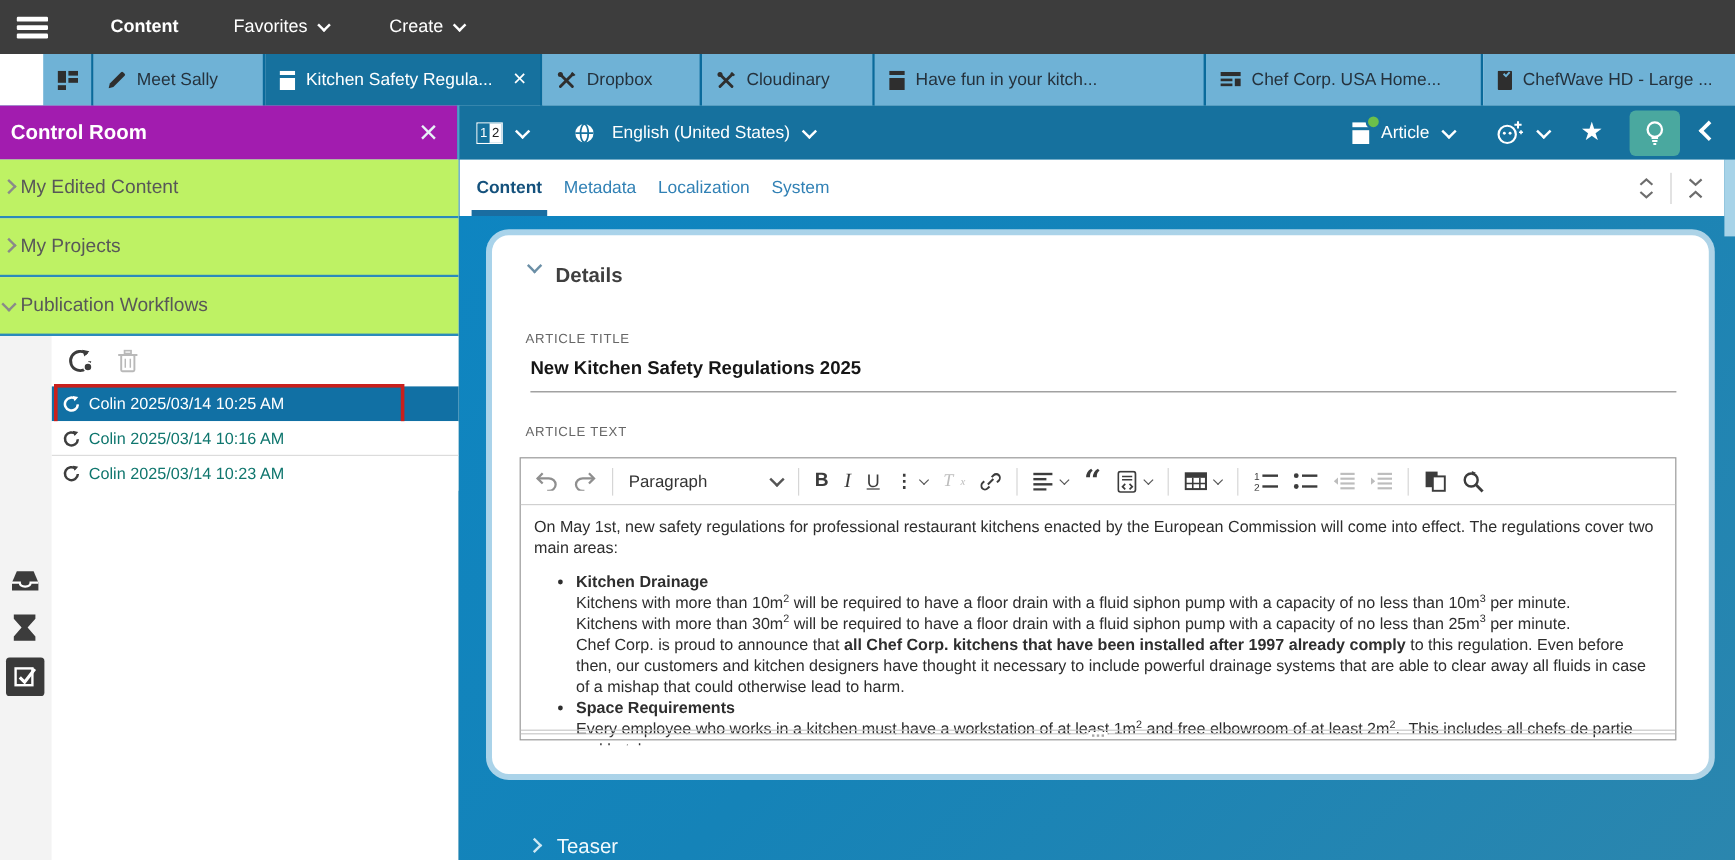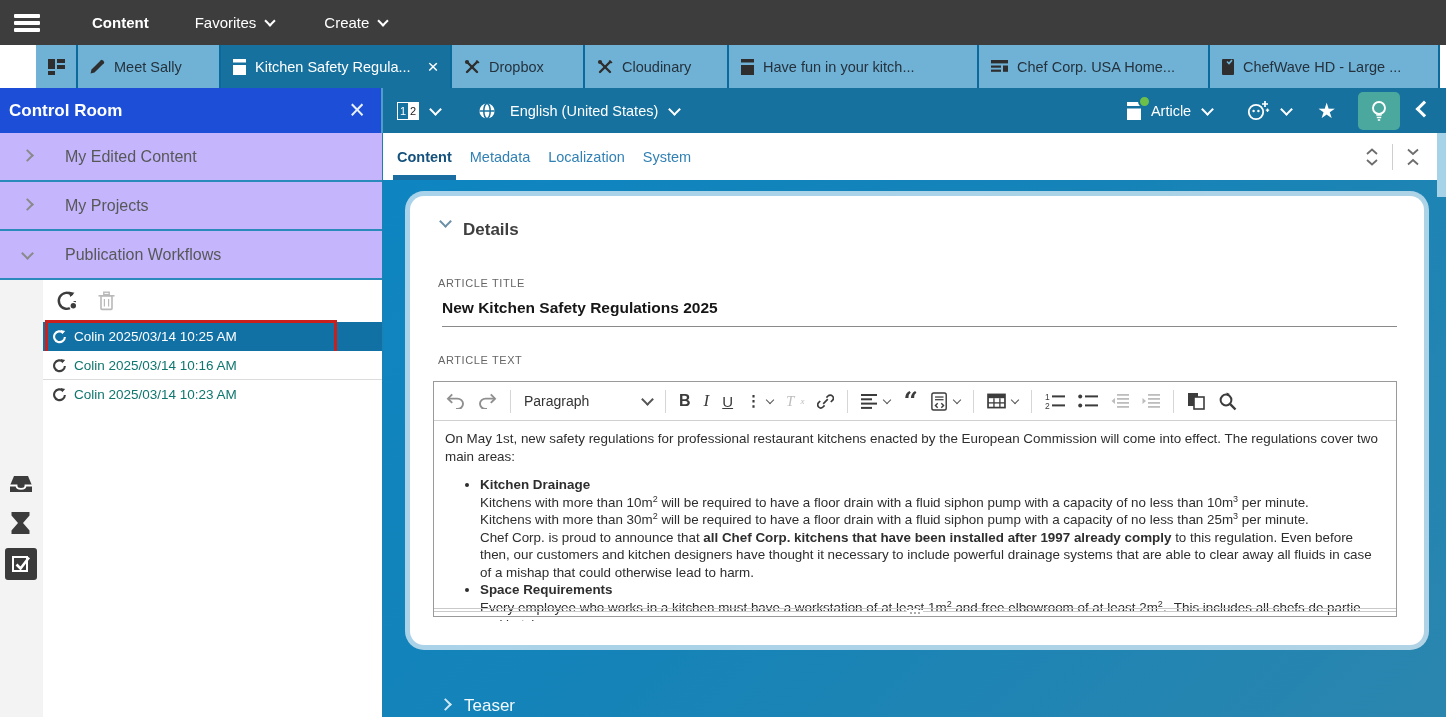--- a/index.html
+++ b/index.html
@@ -21,36 +21,36 @@
   #topbar .menu-item:nth-of-type(4){margin-left:50px;}
   .menu-item .chev{border-color:#fff;width:6px;height:6px;}
   
   #tabstrip{position:absolute;left:0;top:45px;width:1446px;height:43px;background:#ffffff;display:flex;padding-left:36px;}
   .tab{height:43px;display:flex;align-items:center;gap:9px;padding:0 12px;background:#6fb2d6;color:#25323d;font-size:14.5px;border-right:2px solid #0a6a9b;box-sizing:border-box;white-space:nowrap;overflow:hidden;cursor:pointer;flex:none;}
   .tab .ticon{flex:none;}
   .tab.icon-only{width:42px;justify-content:center;padding:0;}
   .tab.active{background:#16719e;color:#fff;}
   .tab .tclose{margin-left:auto;font-size:19px;font-weight:300;color:#fff;padding-left:8px;cursor:pointer;}
   
-  #cr-header{position:absolute;left:0;top:88px;width:381px;height:45px;background:#1d4ed8;color:#fff;display:flex;align-items:center;}
+  #cr-header{position:absolute;left:0;top:88px;width:381px;height:45px;background:#a21caf;color:#fff;display:flex;align-items:center;}
   #cr-header .cr-title{font-size:17px;font-weight:bold;margin-left:9px;}
   #cr-header .cr-close{margin-left:auto;margin-right:16px;font-size:27px;font-weight:200;color:#e8f2f8;cursor:pointer;line-height:1;}
   #hdr-divider{position:absolute;left:381px;top:88px;width:2px;height:45px;background:#4d9fc8;}
   #doc-toolbar{position:absolute;left:383px;top:88px;width:1063px;height:45px;background:#16719e;display:flex;align-items:center;color:#fff;}
   .vbox{display:flex;border:1px solid #fff;height:16px;font-size:11px;line-height:16px;margin-left:14px;}
   .vbox .v1{width:10px;background:#16719e;color:#fff;text-align:center;}
   .vbox .v2{width:10px;background:#fff;color:#222;text-align:center;}
   .tb-chev{color:#fff;margin-left:12px;cursor:pointer;}
   .lang-label{font-size:14.5px;margin-left:14px;}
   .tb-btn{display:flex;align-items:center;cursor:pointer;}
   #ai-btn-bulb{width:42px;height:38px;background:#4aa89f;border-radius:5px;display:flex;align-items:center;justify-content:center;cursor:pointer;}
   .green-dot{position:absolute;width:9px;height:9px;border-radius:50%;background:#6cc04a;border:2px solid #16719e;}
   
   #sidebar{position:absolute;left:0;top:133px;width:382px;height:584px;background:#fff;}
-  .sb-section{height:47px;display:flex;align-items:center;gap:33px;padding-left:23px;color:#585858;font-size:16px;border-bottom:2px solid #2a8abc;cursor:pointer;background:#c4b5fd;}
+  .sb-section{height:47px;display:flex;align-items:center;gap:5px;padding-left:3px;color:#585858;font-size:16px;border-bottom:2px solid #2a8abc;cursor:pointer;background:#bef264;}
   .sb-section .chev{color:#8a8a8a;}
   #wf-toolbar{height:42px;display:flex;align-items:center;gap:20px;padding-left:55px;background:#fff;}
   #wf-rail{position:absolute;left:0;top:147px;width:43px;height:437px;background:#f3f3f3;}
   .rail-ico{position:absolute;left:8px;color:#3c3c3c;}
   #rail-tile{position:absolute;left:5px;top:268px;width:32px;height:32px;background:#3a3a3a;border-radius:3px;display:flex;align-items:center;justify-content:center;cursor:pointer;}
   .wf-row{position:relative;margin-left:43px;height:29px;display:flex;align-items:center;gap:8px;padding-left:9px;font-size:13.5px;color:#0f766e;cursor:pointer;background:#fff;}
   .wf-row.selected{background:#1170a4;color:#fff;}
   .wf-row .sep{position:absolute;left:0;right:0;bottom:0;height:1px;background:#dcdcdc;}
   #red-box{position:absolute;left:2px;top:-2px;width:286px;height:30px;border:3px solid #c9201d;pointer-events:none;}
   .wf-ico{flex:none;}
@@ -172,21 +172,21 @@
           <g stroke="#2e2e2e" stroke-width="2.4" stroke-linecap="round">
             <line x1="3" y1="13" x2="13" y2="3"></line>
             <line x1="3" y1="3" x2="13" y2="13"></line>
           </g>
           <circle cx="3" cy="3" r="2.1" fill="#2e2e2e"></circle>
           <path d="M13 1l2.6 2.6-1.6 1L11.6 2z" fill="#2e2e2e"></path>
         </svg>
     </span>
     <span>Cloudinary</span>
   </div>
-  <div class="tab" style="width:250px">
+  <div class="tab" style="width:276px">
     <span class="ticon">
       <svg width="13" height="16" viewBox="0 0 13 16">
           <rect x="0" y="0" width="13" height="3.5" fill="#2e2e2e"></rect>
           <rect x="0" y="6" width="13" height="10" fill="#2e2e2e"></rect>
         </svg>
     </span>
     <span>Have fun in your kitch...</span>
   </div>
   <div class="tab" style="width:231px">
     <span class="ticon">

